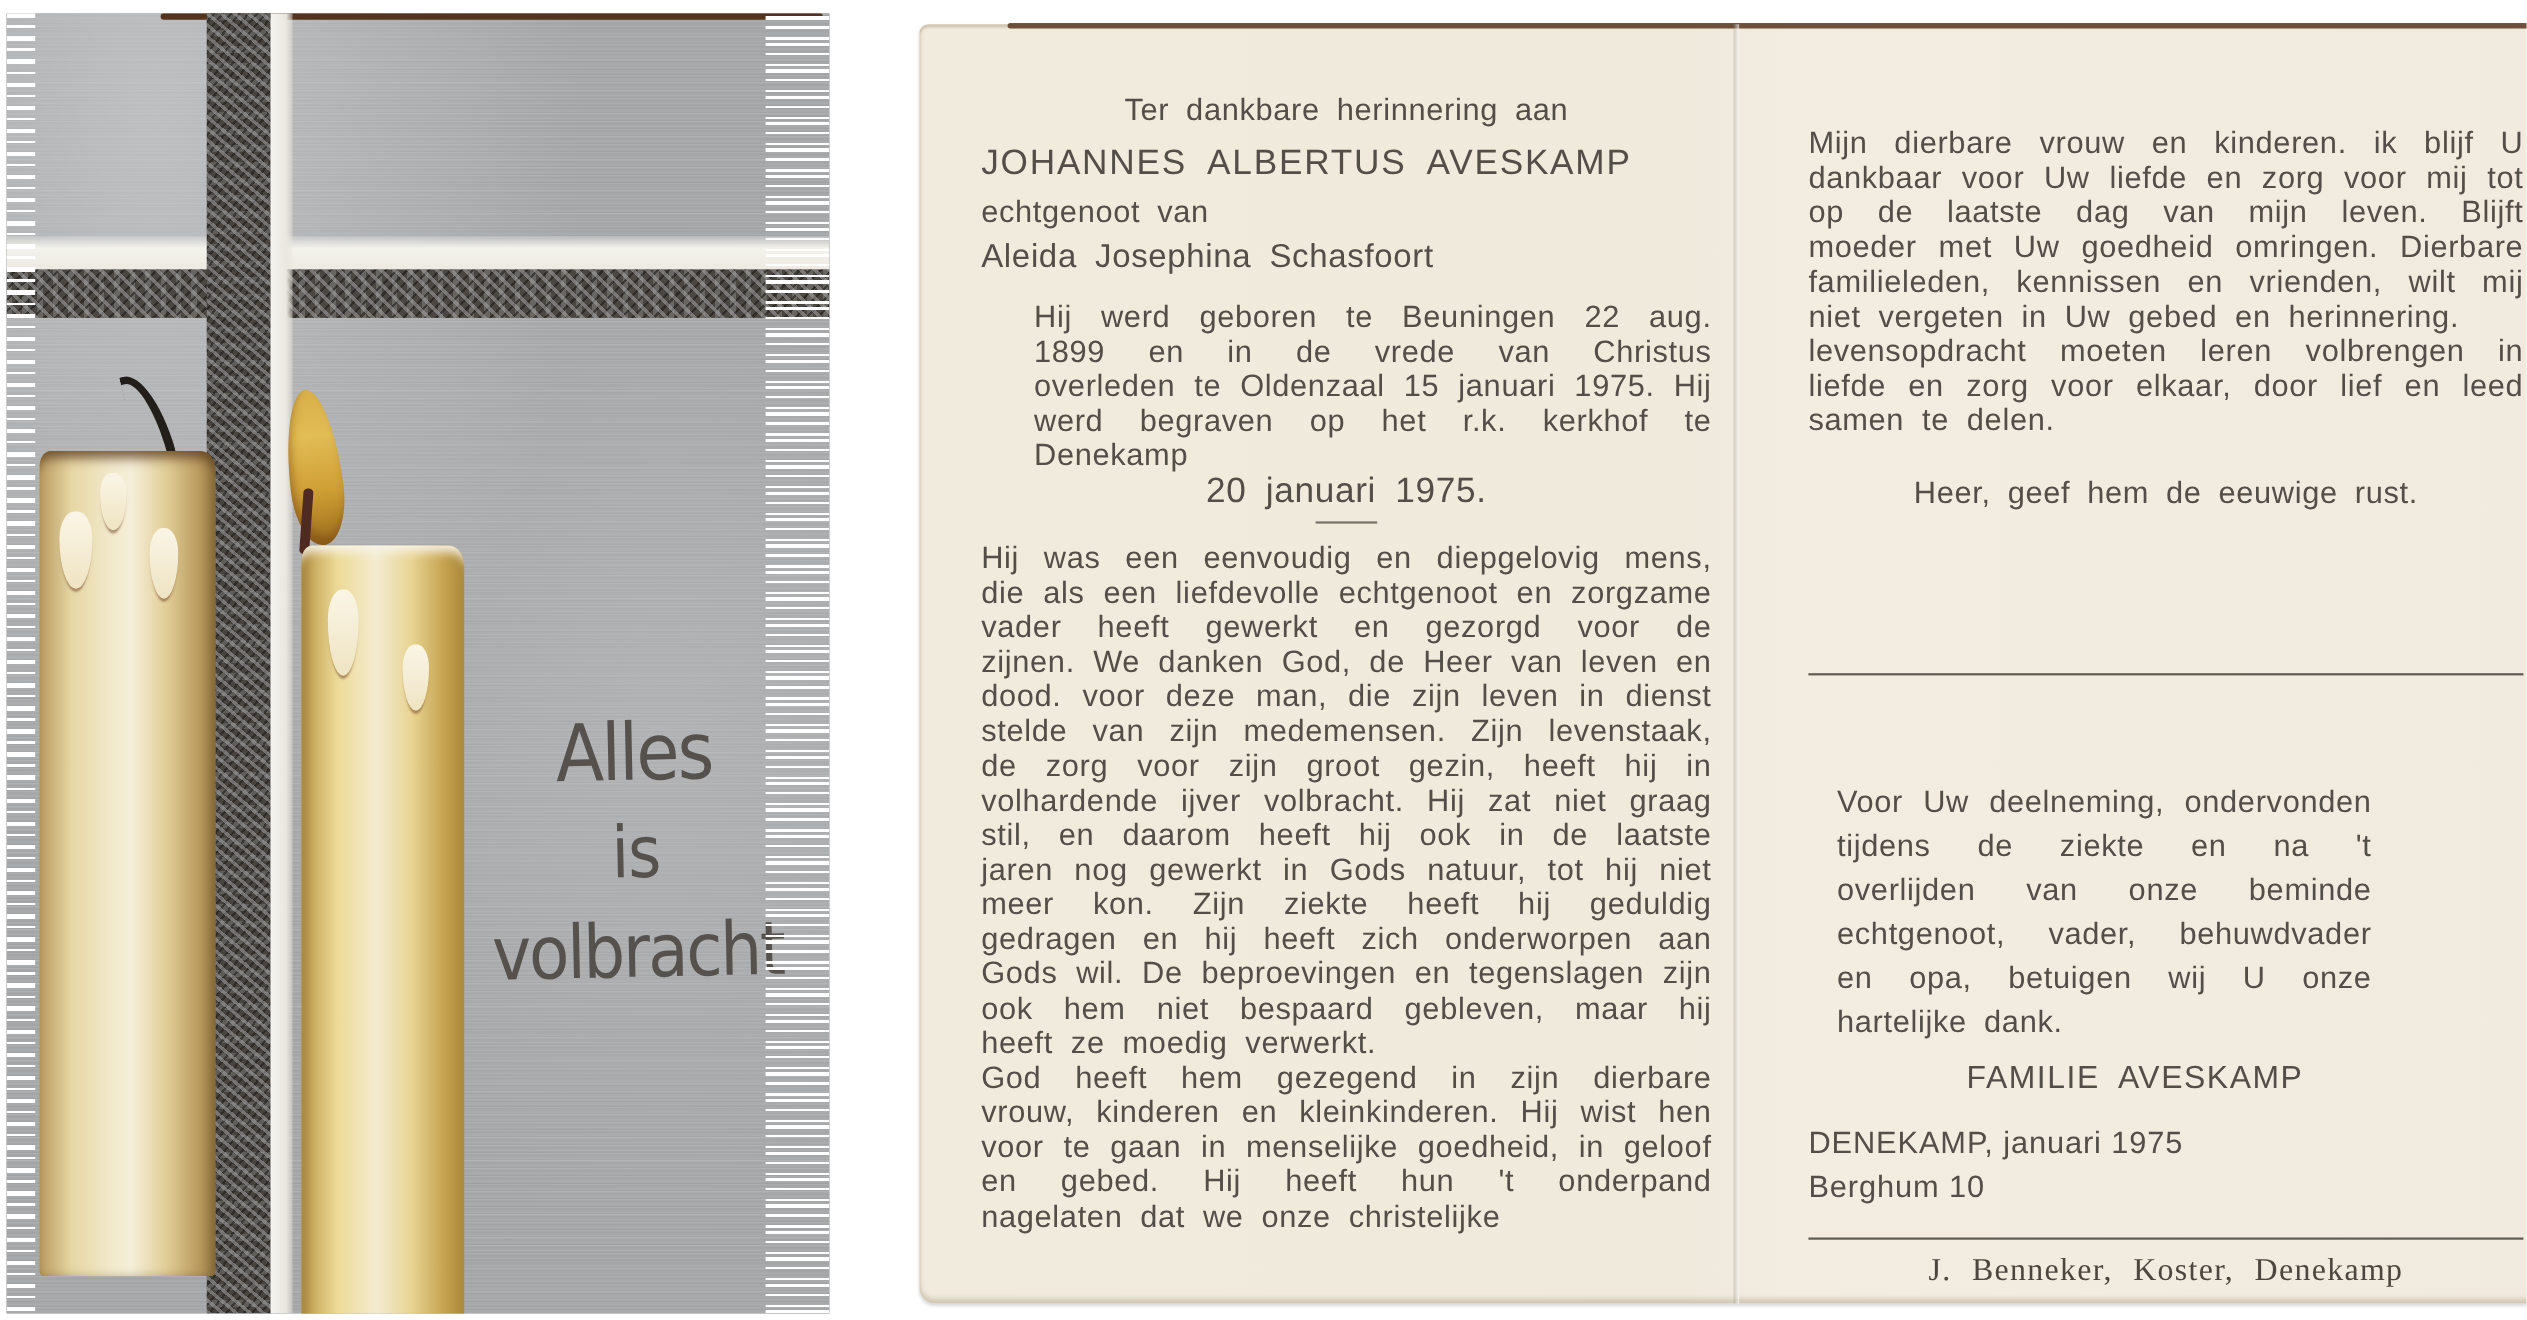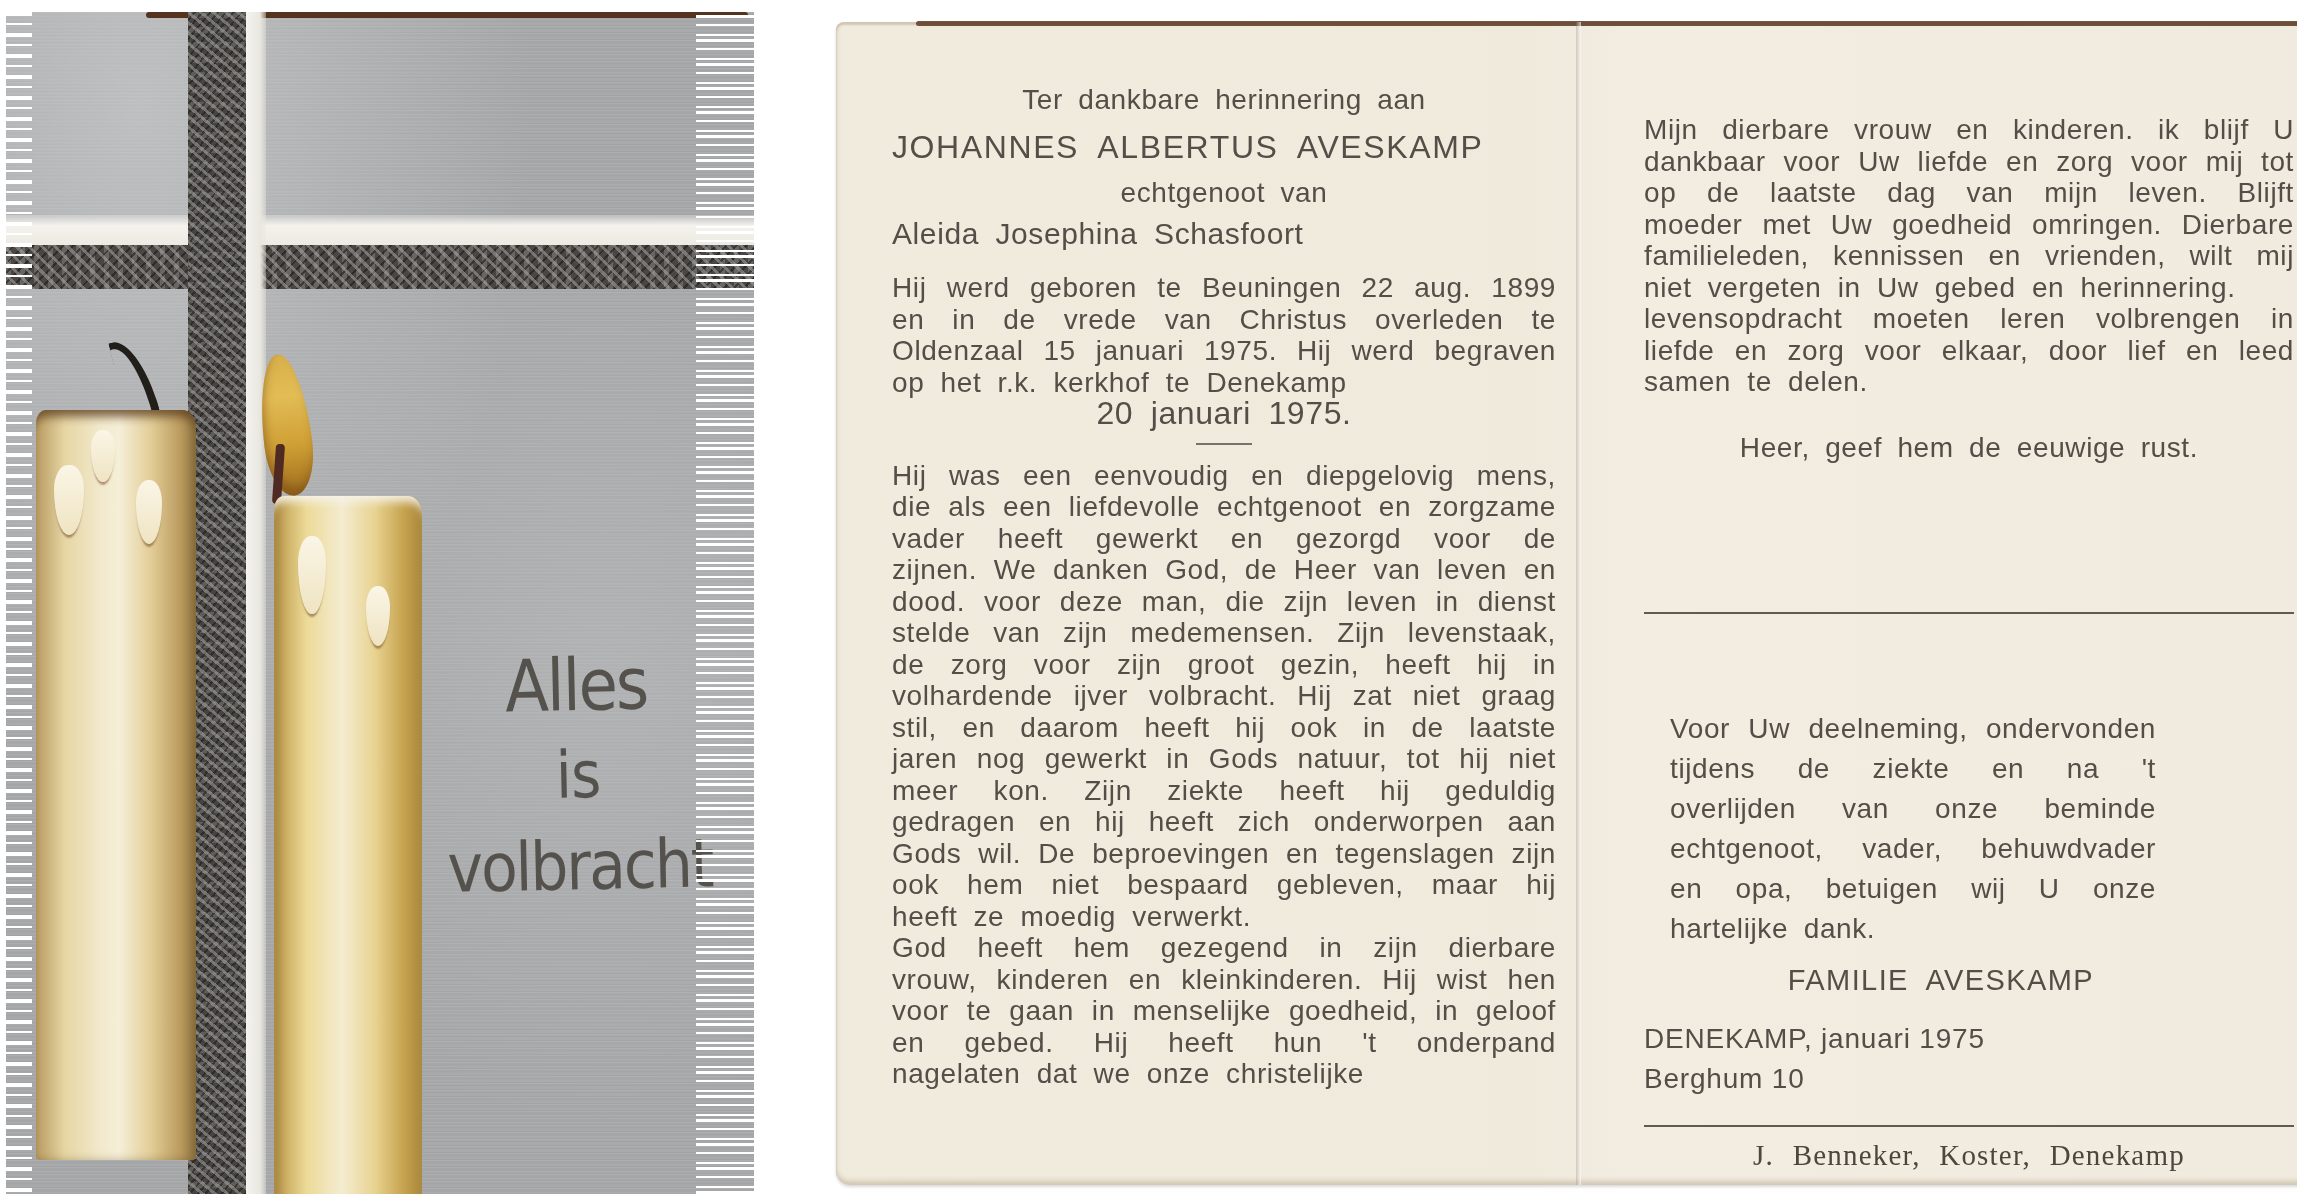--- a/index.html
+++ b/index.html
@@ -91,23 +91,23 @@
   .card-topedge{position:absolute;top:-1px;left:80px;right:14px;height:5px;background:#5a3a22;border-radius:3px;opacity:.85;}
   .fold{position:absolute;top:0;bottom:0;left:740px;width:5px;
     background:linear-gradient(to right, rgba(125,112,92,.28), rgba(255,255,255,.65));}
 
   .ink{color:#534e47;}
   .bodytext{font-size:28px;line-height:31.5px;letter-spacing:.6px;word-spacing:.28em;text-align:justify;margin:0;}
 
   .page-left{position:absolute;left:56px;top:60px;width:664px;}
   .intro{font-size:28px;line-height:36px;text-align:center;letter-spacing:.6px;word-spacing:.25em;}
   .name{font-size:32px;line-height:42px;text-align:left;letter-spacing:1.6px;word-spacing:.3em;margin-top:8px;}
-  .relation{font-size:28px;line-height:34px;text-align:center;letter-spacing:.6px;word-spacing:.25em;margin-top:8px;}
+  .relation{font-size:28px;line-height:34px;text-align:left;letter-spacing:.6px;word-spacing:.25em;margin-top:8px;}
   .spouse{font-size:30px;line-height:36px;text-align:left;letter-spacing:.6px;word-spacing:.25em;margin-top:6px;}
-  .para-first{margin-top:20px;}
+  .para-first{margin-top:20px;margin-left:48px;}
   .date-line{font-size:32px;line-height:31.5px;letter-spacing:.6px;word-spacing:.25em;text-align:center;}
   .mini-rule{width:56px;height:0;border-top:2px solid #77716a;margin:13px auto 15px auto;}
 
   .page-right{position:absolute;left:808px;top:92px;width:650px;}
   .prayer{font-size:28px;line-height:32px;text-align:center;letter-spacing:.6px;word-spacing:.25em;margin-top:34px;}
   .rule{height:0;border-top:2px solid #5f5a52;margin:0;}
   .rule-1{margin-top:148px;}
   .thanks{font-size:28px;line-height:40px;letter-spacing:.6px;word-spacing:.26em;text-align:justify;
     width:486px;margin:95px 0 0 26px;}
   .family{font-size:29px;line-height:34px;letter-spacing:1.4px;word-spacing:.3em;text-align:right;padding-right:200px;margin-top:14px;}

